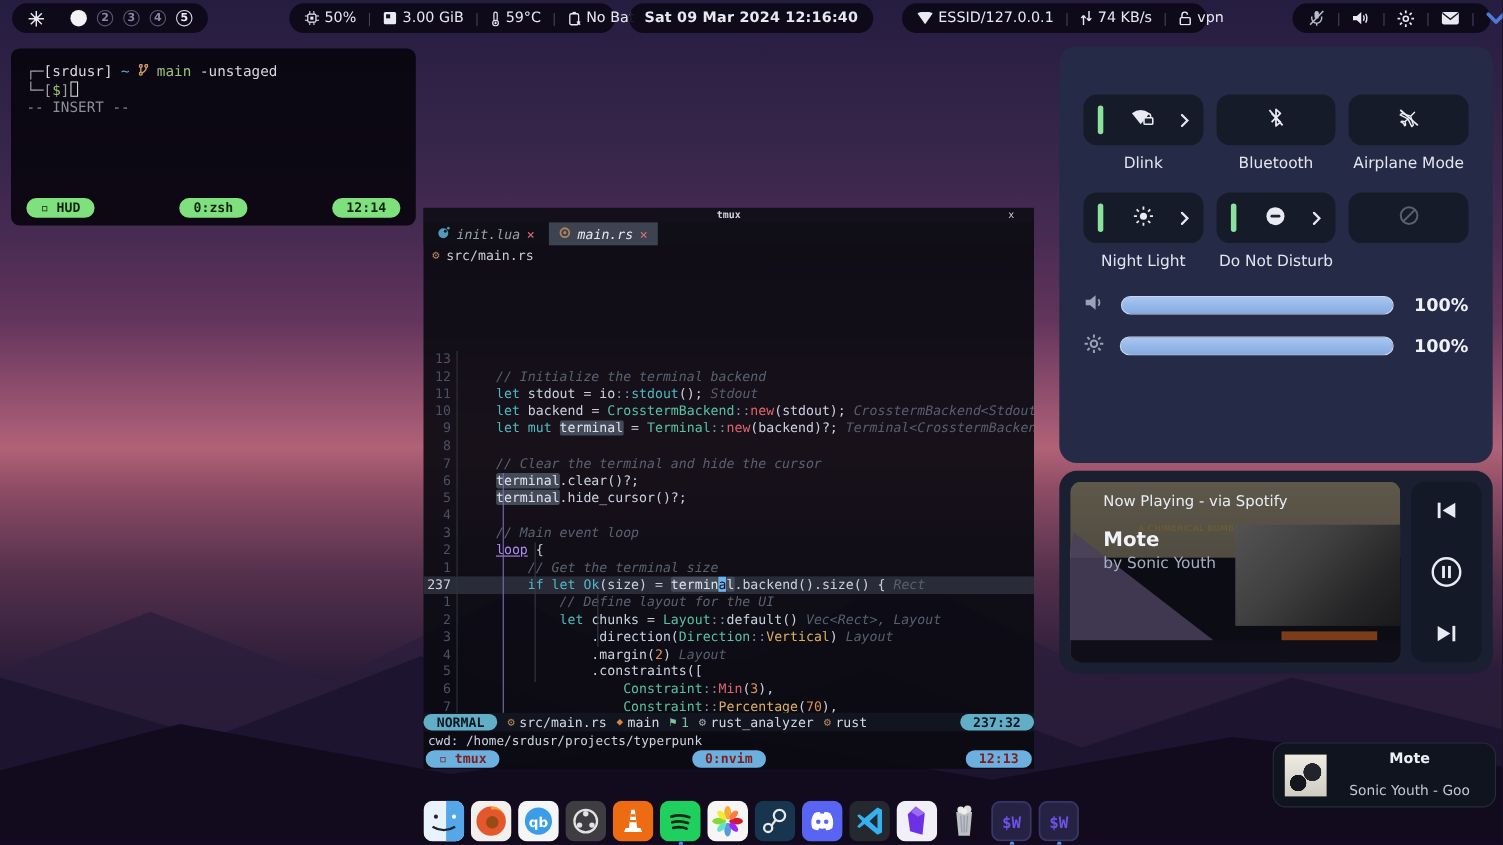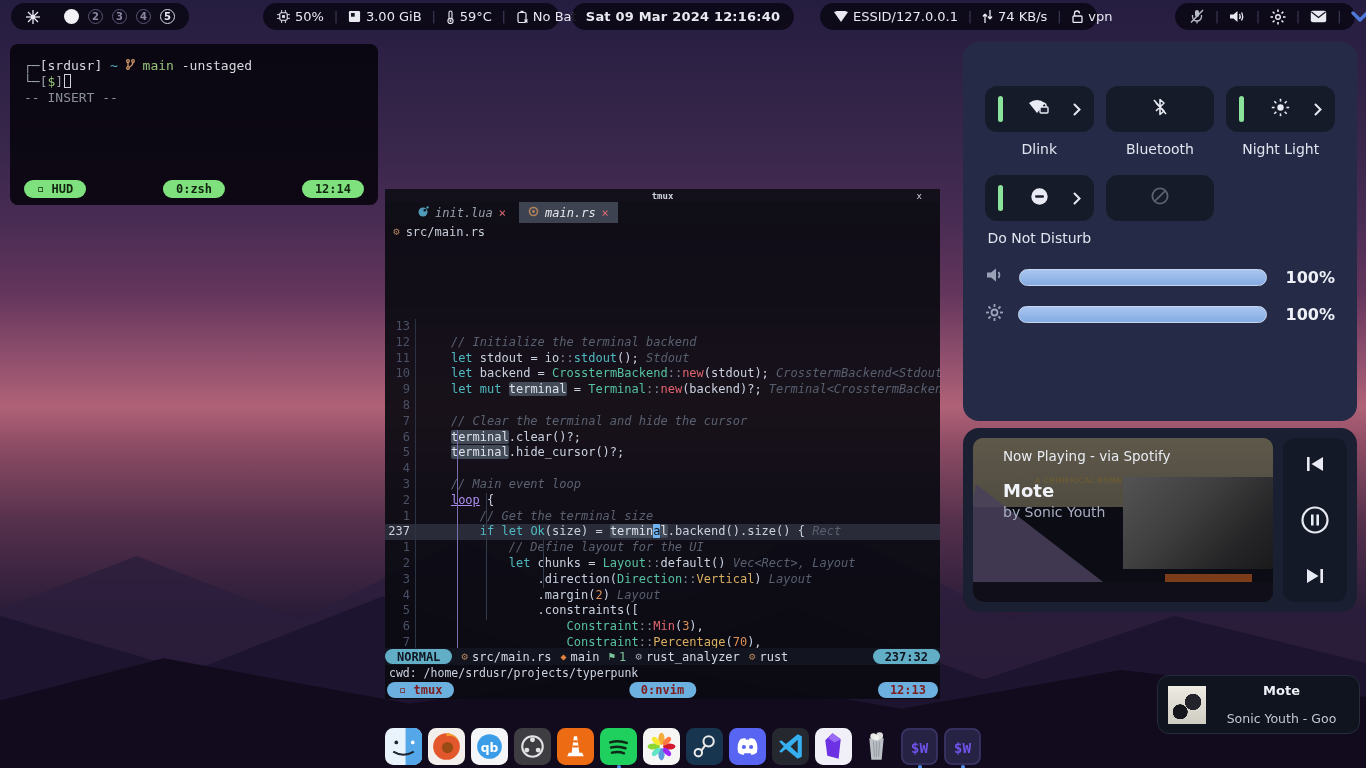--- a/index.html
+++ b/index.html
@@ -47,21 +47,21 @@
   .tpills .c { position:absolute; left:50%; transform:translateX(-50%); }
   .tpills .r { margin-left:auto; }
 
   
   .editor-window { position:absolute; left:385px; top:189px; width:555px; height:510px;
     background:rgba(11,11,18,.92); display:flex; flex-direction:column;
     font-family:"DejaVu Sans Mono", monospace; color:#c9d1df; }
   .etitle { height:13px; background:rgba(20,18,28,.85); display:flex; align-items:center; font-size:9px; color:#cfd3dc; position:relative; }
   .etitle-text { position:absolute; left:50%; transform:translateX(-50%); font-weight:bold; }
   .eclose { position:absolute; right:18px; font-size:9px; }
-  .etabs { height:21px; display:flex; align-items:stretch; background:rgba(16,16,24,.85); padding-left:24px; gap:4px; }
+  .etabs { height:21px; display:flex; align-items:stretch; background:rgba(16,16,24,.85); padding-left:4px; gap:4px; }
   .etab { display:flex; align-items:center; gap:6px; padding:0 9px; font-size:12px; font-style:italic; color:#9aa0ad; }
   .etab.active { background:#3d4350; color:#e6e9ef; }
   .etab .x { color:#e06c75; font-style:normal; }
   .ewinbar { height:17px; display:flex; align-items:center; gap:6px; padding-left:8px; font-size:12px; color:#c6ccd8; }
   .ecode { flex:1; position:relative; overflow:hidden; font-size:12px; line-height:15.8px; white-space:pre; }
   .row { display:flex; }
   .row.cur { background:rgba(64,70,86,.55); }
   .ln { flex:none; width:30px; text-align:right; padding-right:5px; color:#4a5166; }
   .row.cur .ln { color:#ccd1db; }
   .cd { flex:1; border-left:1px solid #2c3342; padding-left:6px; overflow:hidden; }
@@ -442,20 +442,29 @@
         <div class="tile">
           <span><svg width="16" height="18" viewBox="0 0 16 18">
               <path d="M4 5 L12 13 L8 16.5 V1.5 L12 5 L4 13" fill="none" stroke="#e8ebf4" stroke-width="1.6" stroke-linejoin="round"></path>
               <line x1="2" y1="2" x2="14" y2="16" stroke="#e8ebf4" stroke-width="1.6"></line>
             </svg></span>
         </div>
         <div class="toggle-label">Bluetooth</div>
       </div>
       <div class="toggle-cell">
         <div class="tile">
+          <span><svg width="20" height="18" viewBox="0 0 20 18">
+              <path d="M10 2 L10 7 L17.5 11 L17.5 13 L10 10.5 L10 14 L12.5 16 L12.5 17 L10 16.2 L7.5 17 L7.5 16 L10 14 L10 10.5 L2.5 13 L2.5 11 L10 7 Z" fill="none" stroke="#e8ebf4" stroke-width="1.3" stroke-linejoin="round" transform="rotate(45 10 9)"></path>
+              <line x1="2" y1="2" x2="18" y2="16" stroke="#e8ebf4" stroke-width="1.6"></line>
+            </svg></span>
+        </div>
+        <div class="toggle-label">Airplane Mode</div>
+      </div>
+      <div class="toggle-cell">
+        <div class="tile">
           <span class="bar"></span>
           <span><svg width="19" height="19" viewBox="0 0 19 19">
               <circle cx="9.5" cy="9.5" r="3.2" fill="#e8ebf4"></circle>
               <g stroke="#e8ebf4" stroke-width="1.6">
                 <line x1="9.5" y1="0.8" x2="9.5" y2="3.6"></line>
                 <line x1="9.5" y1="15.4" x2="9.5" y2="18.2"></line>
                 <line x1="0.8" y1="9.5" x2="3.6" y2="9.5"></line>
                 <line x1="15.4" y1="9.5" x2="18.2" y2="9.5"></line>
                 <line x1="3.3" y1="3.3" x2="5.3" y2="5.3"></line>
                 <line x1="13.7" y1="13.7" x2="15.7" y2="15.7"></line>

